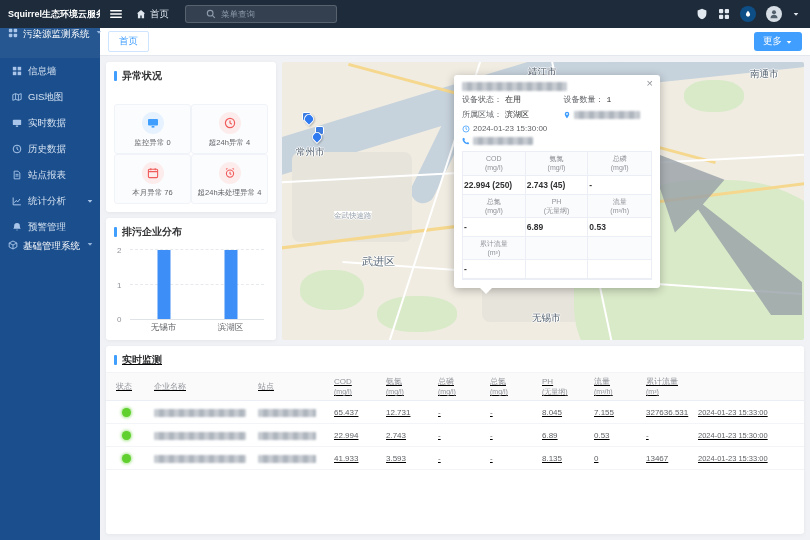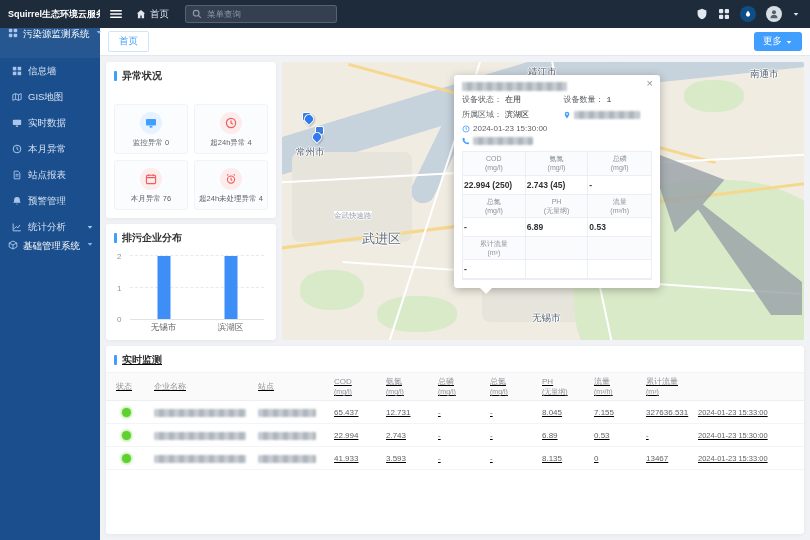--- a/index.html
+++ b/index.html
@@ -13,21 +13,21 @@
   .logo { flex:0 0 100px; width:100px; padding-left:8px; font-size:9px; font-weight:bold;
     color:#fff; white-space:nowrap; overflow:hidden; }
   .icon { display:inline-flex; align-items:center; justify-content:center; }
   .icon svg { width:100%; height:100%; }
   .i12 { width:12px; height:12px; }
   .i10 { width:10px; height:10px; }
   .i8  { width:8px;  height:8px;  }
   .hamburger { margin-left:10px; color:#fff; cursor:pointer; }
   .crumb { display:flex; align-items:center; gap:4px; margin-left:14px; font-size:9.5px; color:#dfe6ee; }
   .topbar-search { display:flex; align-items:center; gap:5px; margin-left:16px; width:152px; height:18px;
-    padding:0 6px; background:rgba(255,255,255,.10); border:1px solid rgba(255,255,255,.18); border-radius:3px; color:#8c9aa9; }
+    padding:0 20px; background:rgba(255,255,255,.10); border:1px solid rgba(255,255,255,.18); border-radius:3px; color:#8c9aa9; }
   .topbar-search input { flex:1; background:transparent; border:none; outline:none; color:#c9d4df; font-size:8.5px; width:100%; }
   .topbar-search input::placeholder { color:#8796a5; }
   .topbar-right { margin-left:auto; display:flex; align-items:center; gap:10px; padding-right:10px; }
   .drop-circle { width:16px; height:16px; border-radius:50%; background:#0e4e86; color:#fff;
     display:flex; align-items:center; justify-content:center; }
   .avatar { width:16px; height:16px; border-radius:50%; background:#d8dee5; color:#53606e;
     display:flex; align-items:center; justify-content:center; overflow:hidden; }
 
   
   .sidebar { position:absolute; top:28px; left:0; bottom:0; width:100px; background:#1b4e8c; z-index:40; }
@@ -49,21 +49,21 @@
     border-radius:3px; display:flex; align-items:center; gap:3px; cursor:pointer; }
   .content { flex:1; min-height:0; padding:6px; display:flex; flex-direction:column; gap:6px; }
   .top-row { flex:0 0 278px; display:flex; gap:6px; min-height:0; }
   .left-col { flex:0 0 170px; display:flex; flex-direction:column; gap:6px; min-height:0; }
   .panel { background:#fff; border-radius:3px; box-shadow:0 1px 4px rgba(0,0,0,.05); }
   .panel-title { display:flex; align-items:center; gap:5px; padding:7px 8px 5px; font-size:10px;
     font-weight:700; color:#303133; }
   .title-bar { width:3px; height:10px; background:#409eff; border-radius:1px; }
 
   
-  .cards { display:grid; grid-template-columns:1fr 1fr; gap:6px; padding:16px 8px 8px;border-radius:24px; }
+  .cards { display:grid; grid-template-columns:1fr 1fr; padding:16px 8px 8px;border-radius:24px; }
   .stat-card { background:#fbfcfe; border:1px solid #f0f3f8; border-radius:3px; text-align:center;
     padding:7px 1px 5px; cursor:pointer; }
   .circle { width:22px; height:22px; border-radius:50%; display:inline-flex; align-items:center; justify-content:center; }
   .stat-card.blue .circle { background:#e6f2ff; color:#409eff; }
   .stat-card.red  .circle { background:#fdecec; color:#f05b5b; }
   .stat-label { font-size:7.5px; color:#606266; margin-top:4px; white-space:nowrap; }
 
   
   .chart-panel { flex:1; display:flex; flex-direction:column; min-height:0; }
   .plot-wrap { flex:1; margin:6px 12px 20px 24px; position:relative; }
@@ -76,21 +76,21 @@
 
   
   .map { flex:1; min-width:0; position:relative; background:#f0ece2; overflow:hidden; border-radius:2px; }
   .water { position:absolute; background:#c6d2dc; }
   .park  { position:absolute; background:#d9eac8; border-radius:45%; }
   .urban { position:absolute; background:#e7e4dc; border-radius:8px; }
   .road  { position:absolute; background:#ffffff; height:2px; }
   .roadY { position:absolute; background:#f5d88e; height:3px; }
   .map-label { position:absolute; color:#4e5d6c; font-size:9.5px; white-space:nowrap;
     text-shadow:1px 0 #fff,-1px 0 #fff,0 1px #fff,0 -1px #fff; }
-  .map-label.district { font-size:13px; color:#5d6c7b; }
+  .map-label.district { font-size:11px; color:#5d6c7b;margin-top:24px; }
   .map-label.road { font-size:7.5px; color:#98a3af; }
   .bluebox { position:absolute; width:9px; height:9px; background:#3c7ce0; border:1px solid #fff; border-radius:2px; }
   .marker { position:absolute; width:10px; height:10px; background:#2f7af0; border:1px solid #fff;
     border-radius:50% 50% 50% 0; transform:rotate(-45deg); box-shadow:0 1px 2px rgba(0,0,0,.3); cursor:pointer; }
   .gray-arrow { position:absolute; left:365px; top:88px; width:155px; height:165px; background:#97a0a8;
     opacity:.8; z-index:5; clip-path:polygon(0% 0%,50% 18%,36% 33%,100% 80%,100% 100%,80% 100%,33% 36%,18% 50%); }
 
   
   .popup { position:absolute; left:172px; top:13px; width:206px; background:#fff; border-radius:3px;
     box-shadow:0 2px 10px rgba(0,0,0,.28); padding:7px 8px 8px; z-index:10; font-size:8px; color:#606266; }
@@ -242,56 +242,56 @@
     <span>实时数据</span>
 
   </div>
         <div class="side-item">
     <span class="icon i10">
             <svg viewBox="0 0 12 12" fill="none" stroke="currentColor" stroke-width="1.2">
               <circle cx="6" cy="6" r="4.6"></circle>
               <path d="M6 3.4V6l1.8 1.2"></path>
             </svg>
           </span>
-    <span>本月异常</span>
+    <span>历史数据</span>
 
   </div>
         <div class="side-item">
     <span class="icon i10">
             <svg viewBox="0 0 12 12" fill="none" stroke="currentColor" stroke-width="1.1">
               <path d="M2.6 1.4h4.6L9.4 3.6V10.6H2.6Z"></path>
               <path d="M4.2 5.2h3.6M4.2 7.2h3.6"></path>
             </svg>
           </span>
     <span>站点报表</span>
 
   </div>
         <div class="side-item">
     <span class="icon i10">
-            <svg viewBox="0 0 12 12" fill="currentColor">
-              <path d="M6 1.2a3.4 3.4 0 0 0-3.4 3.4c0 2.4-.8 3.2-1.2 3.6h9.2c-.4-.4-1.2-1.2-1.2-3.6A3.4 3.4 0 0 0 6 1.2Z"></path>
-              <path d="M4.8 9.4a1.3 1.3 0 0 0 2.4 0Z"></path>
-            </svg>
-          </span>
-    <span>预警管理</span>
-
-  </div>
-        <div class="side-item">
-    <span class="icon i10">
             <svg viewBox="0 0 12 12" fill="none" stroke="currentColor" stroke-width="1.2">
               <path d="M1.4 1.8v8.8h9.2"></path>
               <path d="m2.8 8 2.2-2.6 2 1.6 2.6-3.4"></path>
             </svg>
           </span>
     <span>统计分析</span>
     <span class="icon i8 chev">
             <svg viewBox="0 0 12 12" fill="currentColor">
               <path d="m2.5 4.5 3.5 4 3.5-4z"></path>
             </svg>
           </span>
+  </div>
+        <div class="side-item">
+    <span class="icon i10">
+            <svg viewBox="0 0 12 12" fill="currentColor">
+              <path d="M6 1.2a3.4 3.4 0 0 0-3.4 3.4c0 2.4-.8 3.2-1.2 3.6h9.2c-.4-.4-1.2-1.2-1.2-3.6A3.4 3.4 0 0 0 6 1.2Z"></path>
+              <path d="M4.8 9.4a1.3 1.3 0 0 0 2.4 0Z"></path>
+            </svg>
+          </span>
+    <span>预警管理</span>
+
   </div>
       </nav>
     <div class="side-section" style="background:transparent;">
       <span class="icon i10">
           <svg viewBox="0 0 12 12" fill="none" stroke="currentColor" stroke-width="1.1">
             <path d="M6 1.2 10.6 3.6v4.8L6 10.8 1.4 8.4V3.6Z"></path>
             <path d="M1.4 3.6 6 6l4.6-2.4M6 6v4.8"></path>
           </svg>
         </span>
       <span>基础管理系统</span>

